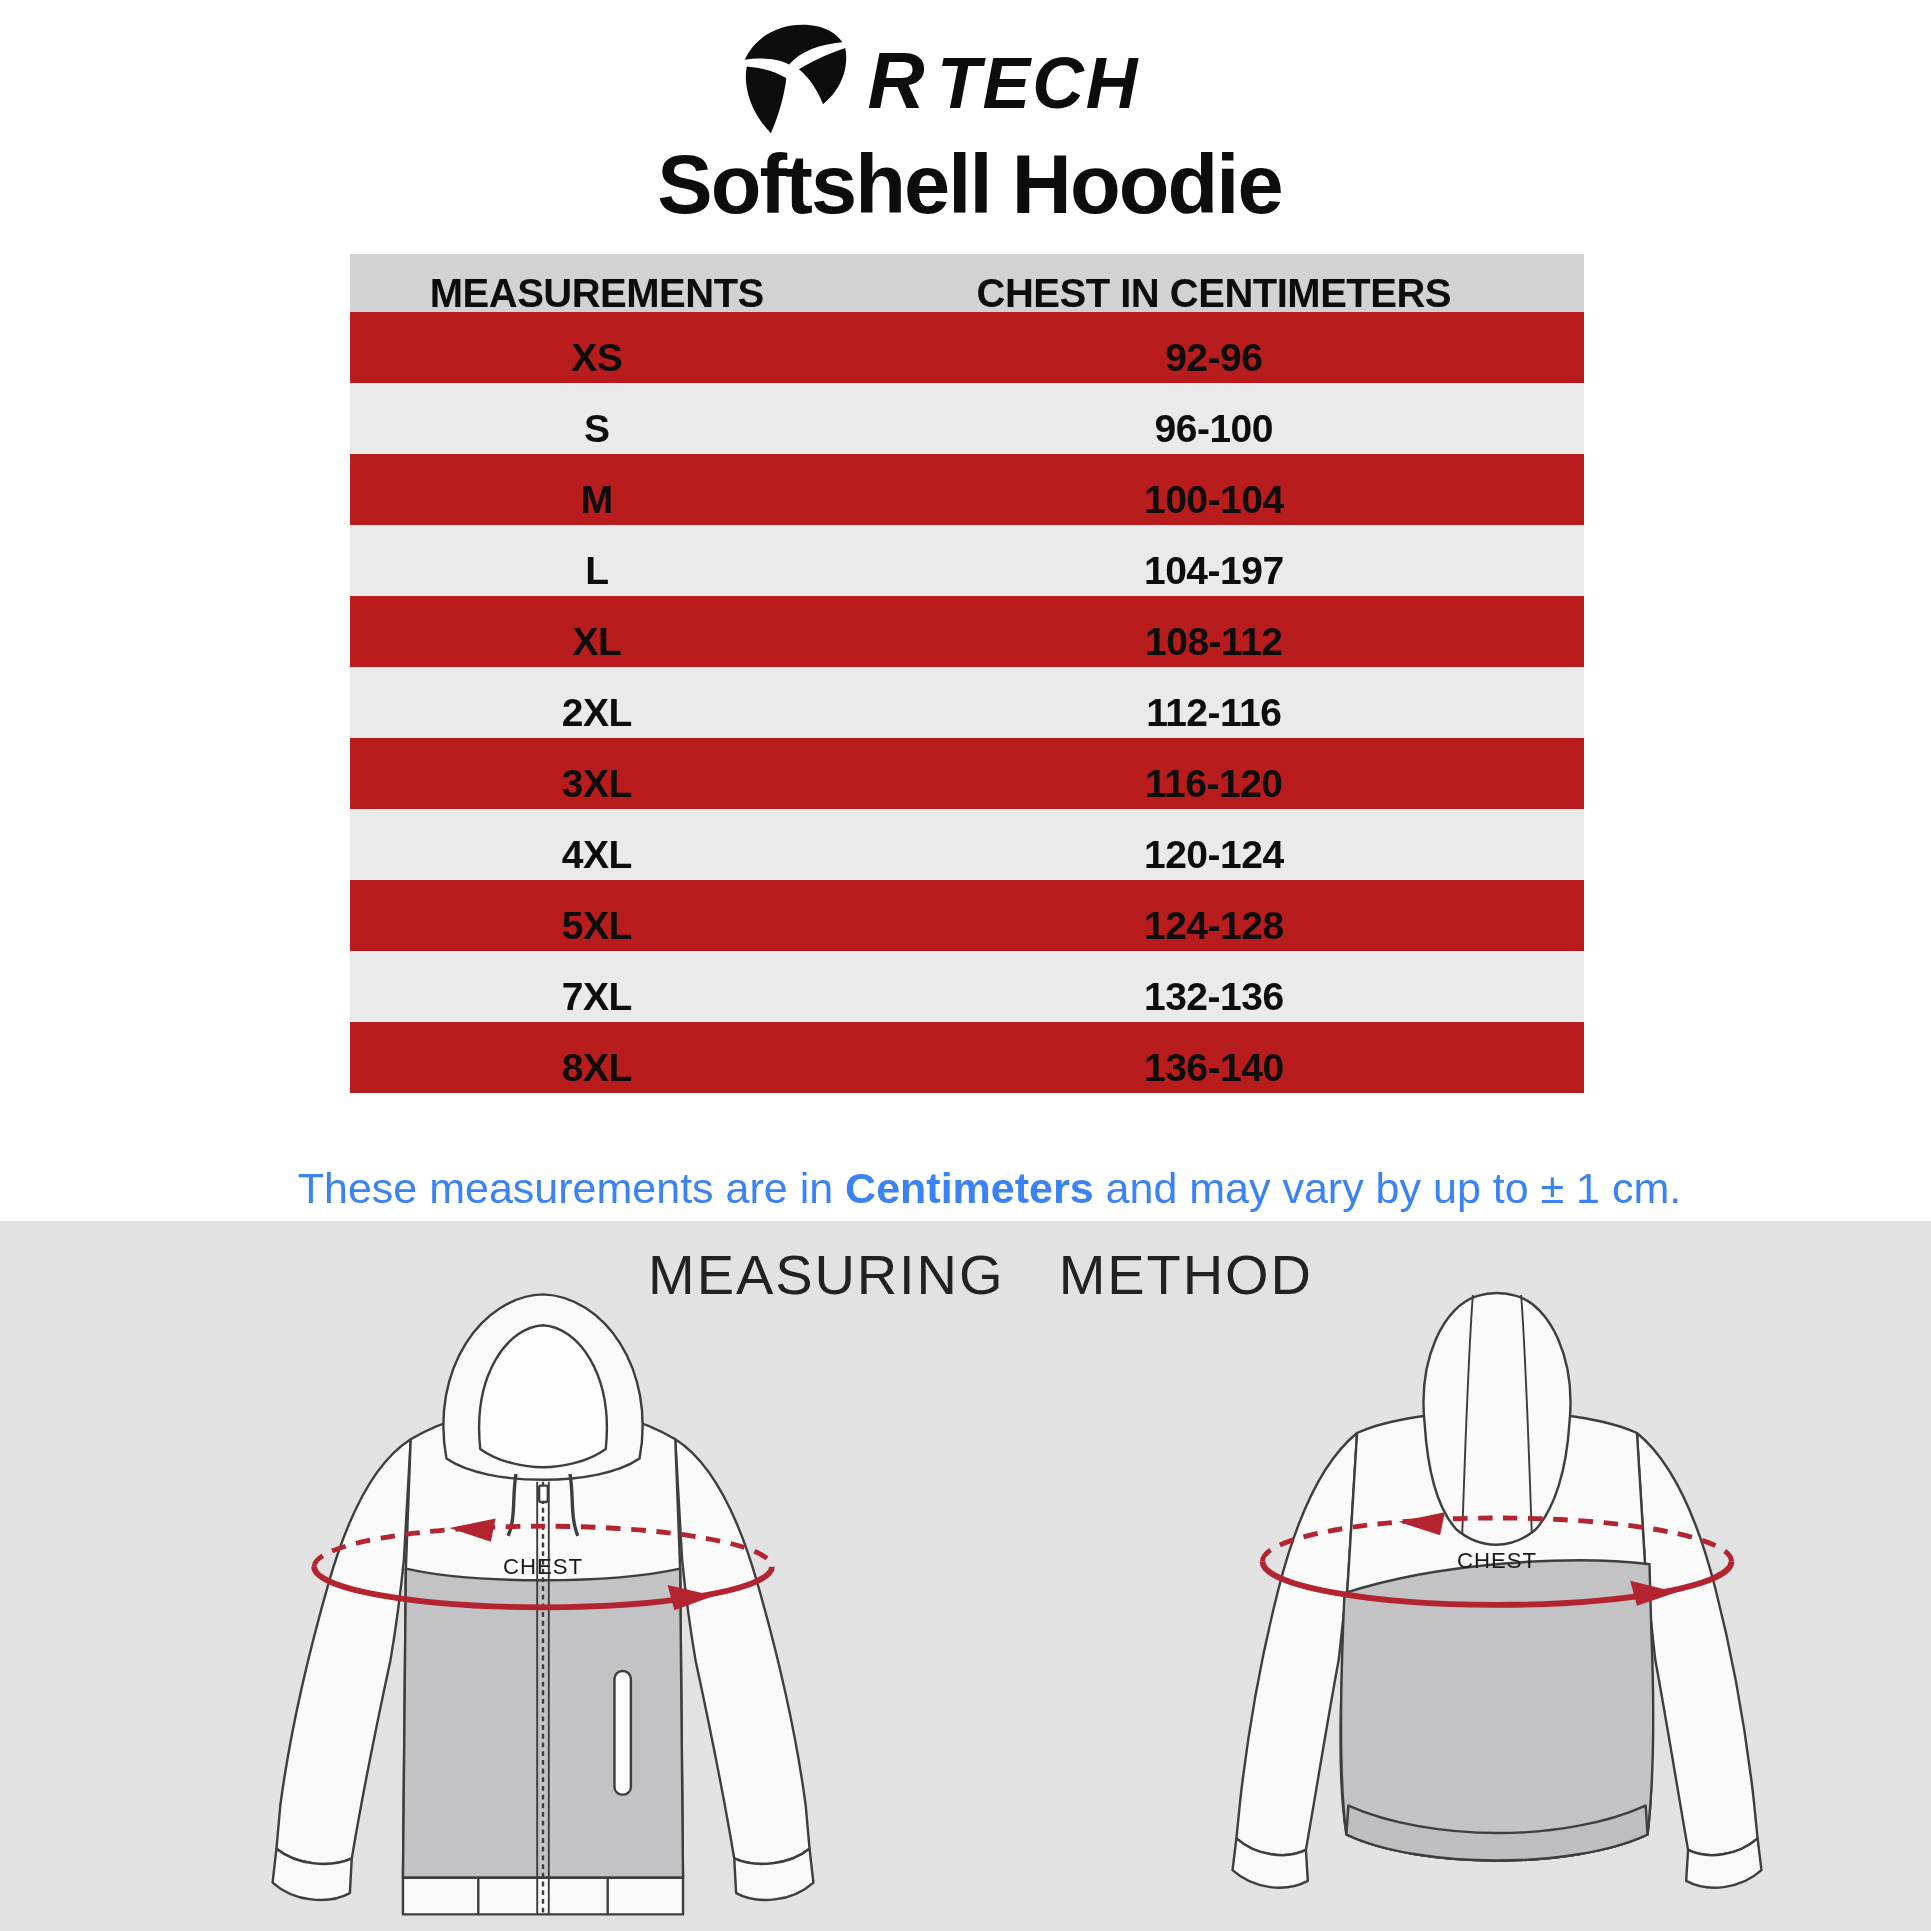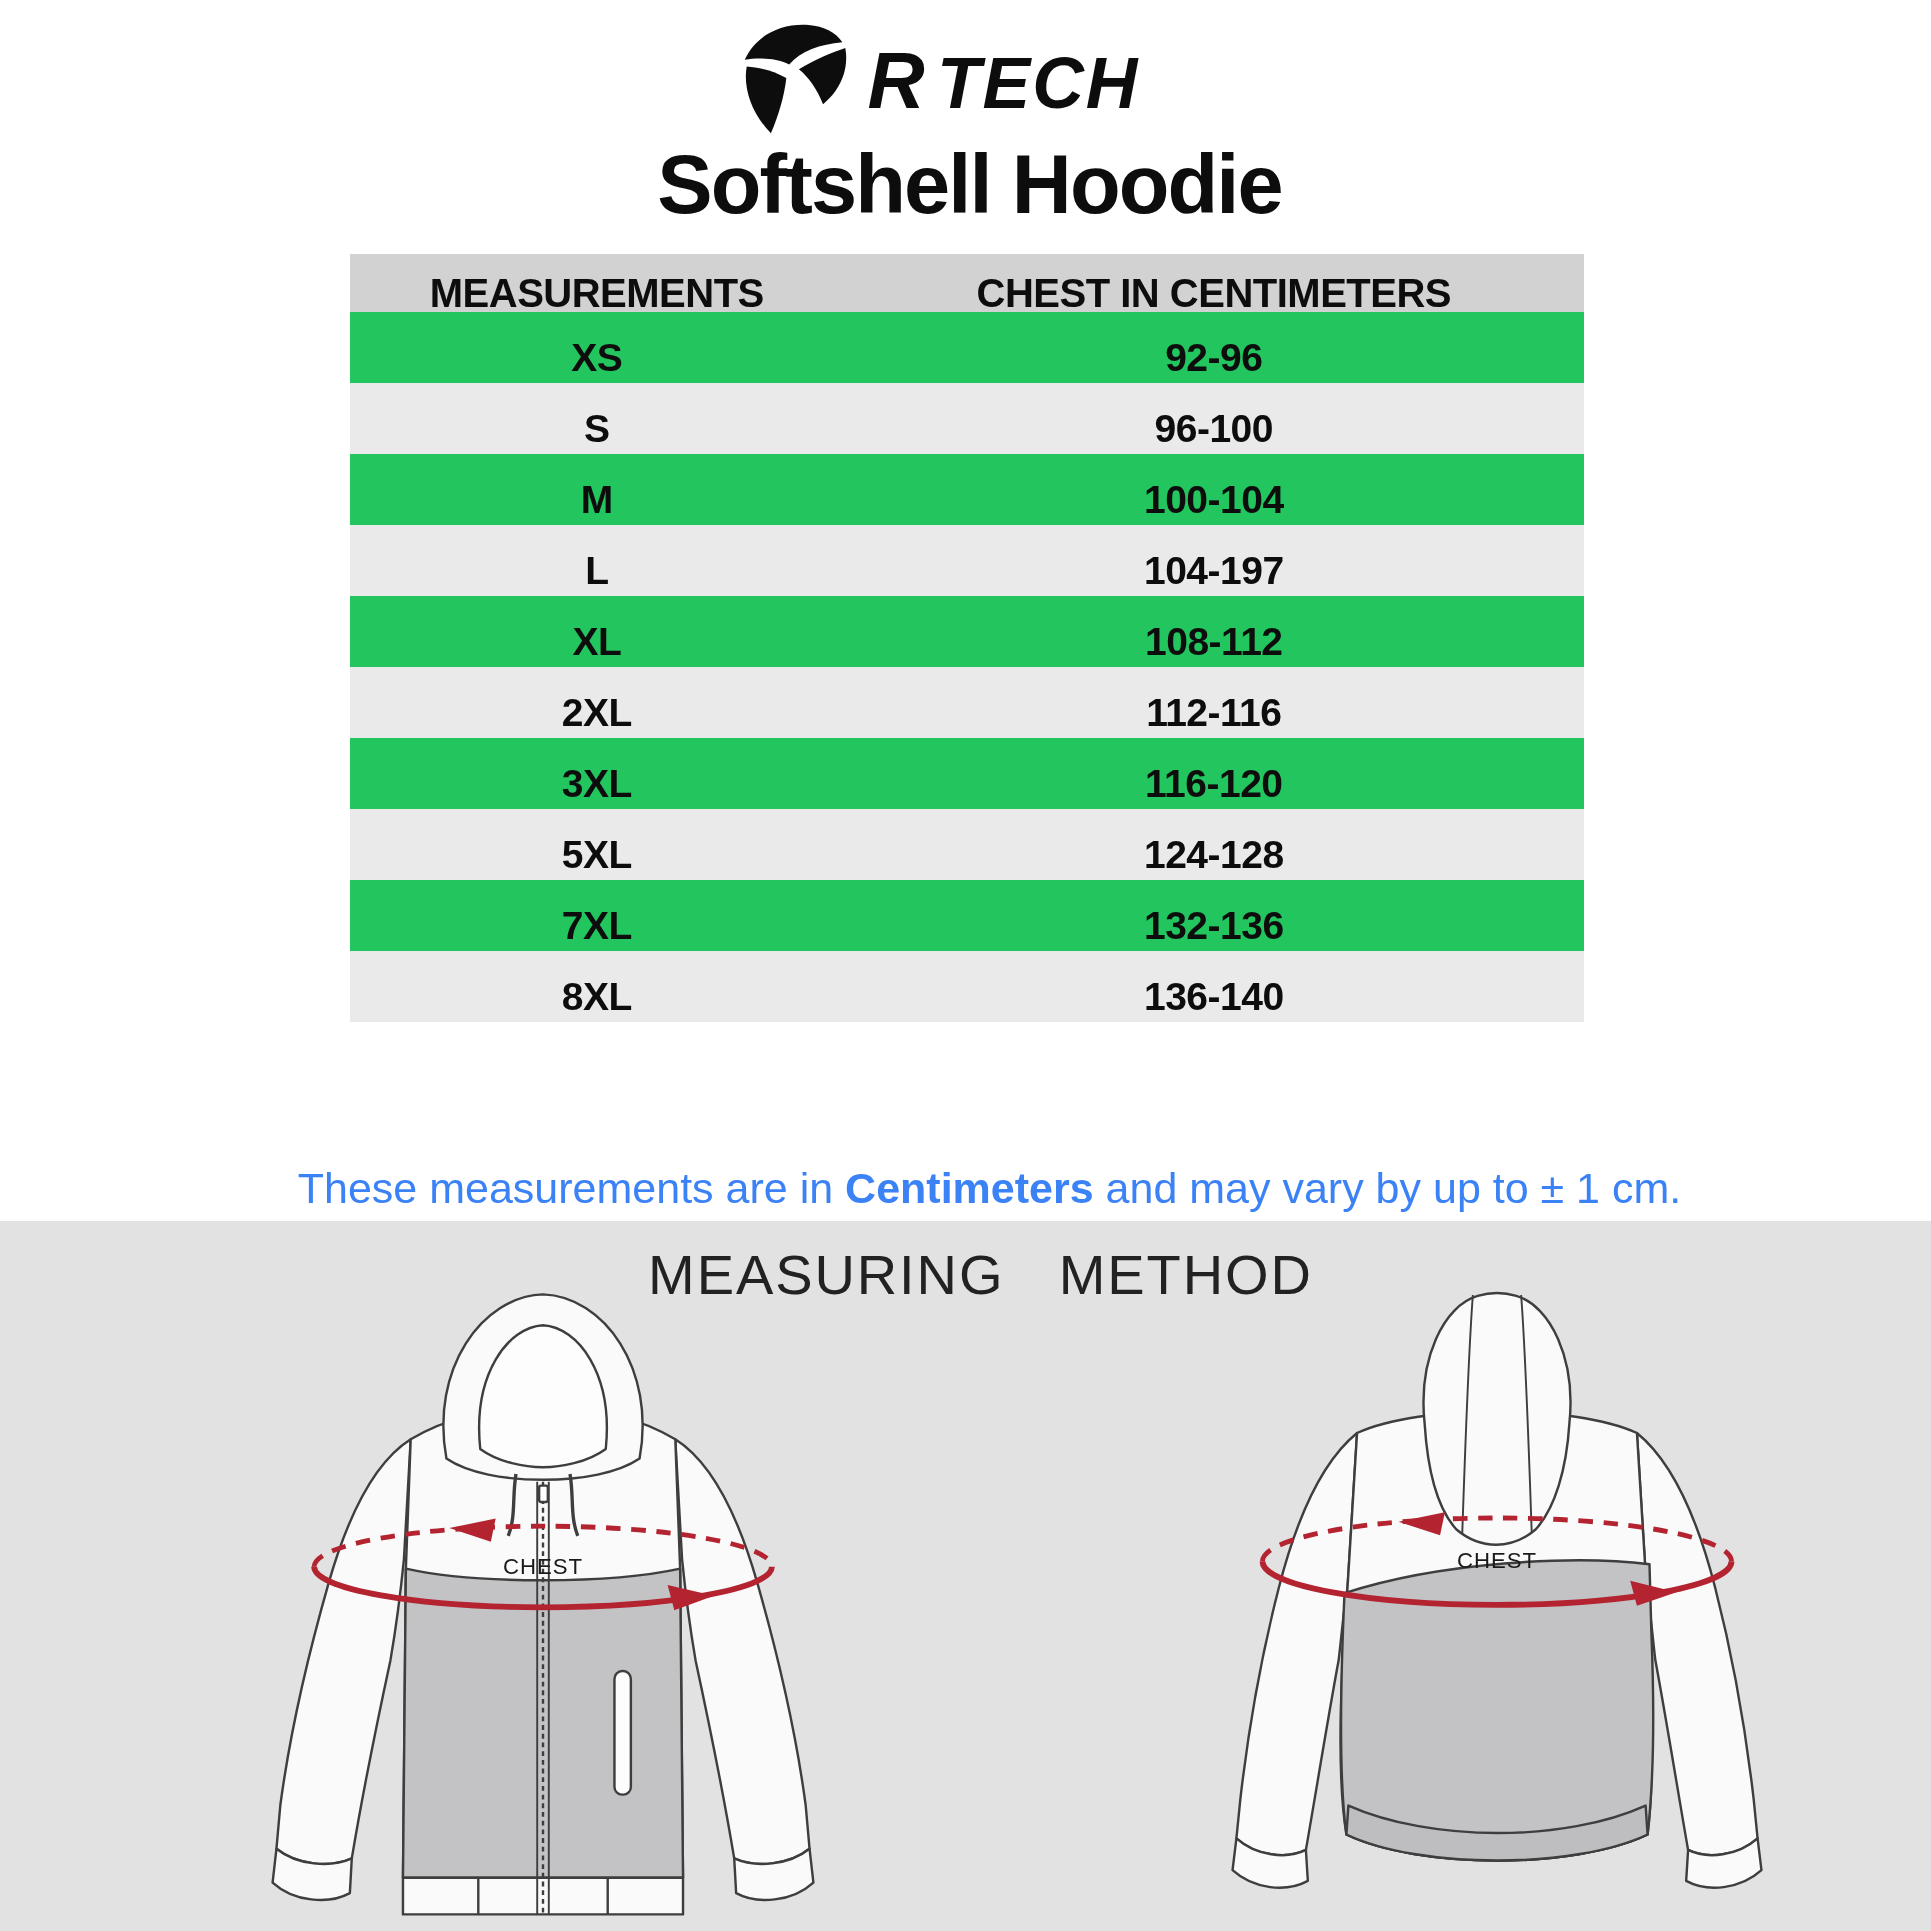--- a/index.html
+++ b/index.html
@@ -10,21 +10,21 @@
   .logo-wrap{position:absolute;top:21px;left:0;width:100%;display:flex;justify-content:center;}
 
   
   .page-title{position:absolute;top:133px;left:0;width:100%;margin:4px;text-align:center;
     font-size:83px;font-weight:700;color:#0d0d0d;letter-spacing:-1.9px;line-height:1.15;}
 
   
   .size-table{position:absolute;top:254px;left:350px;width:1234px;}
   .thead{display:flex;height:58px;align-items:center;background:#d2d2d2;}
   .thead .cell{font-size:40px;font-weight:700;color:#0d0d0d;letter-spacing:-0.5px;}
-  .trow{display:flex;height:71px;align-items:center;background:#22c55e;}
+  .trow{display:flex;height:71px;align-items:center;background:#b91c1c;}
   .trow:nth-child(even){background:#eaeaea;}
   .cell{text-align:center;margin-top:20px;}
   .c1{width:40%;}
   .c2{width:60%;}
   .trow .cell{font-size:39px;font-weight:700;color:#0d0d0d;letter-spacing:-0.5px;}
 
   
   .note{position:absolute;top:1164px;left:0;width:100%;text-align:center;
     font-size:43px;color:#3b82f6;font-weight:400;padding-left:24px;}
   .note b{font-weight:700;}
@@ -82,20 +82,24 @@
         <div class="cell c1">XL</div>
         <div class="cell c2">108-112</div>
       </div>
       <div class="trow">
         <div class="cell c1">2XL</div>
         <div class="cell c2">112-116</div>
       </div>
       <div class="trow">
         <div class="cell c1">3XL</div>
         <div class="cell c2">116-120</div>
+      </div>
+      <div class="trow">
+        <div class="cell c1">4XL</div>
+        <div class="cell c2">120-124</div>
       </div>
       <div class="trow">
         <div class="cell c1">5XL</div>
         <div class="cell c2">124-128</div>
       </div>
       <div class="trow">
         <div class="cell c1">7XL</div>
         <div class="cell c2">132-136</div>
       </div>
       <div class="trow">

